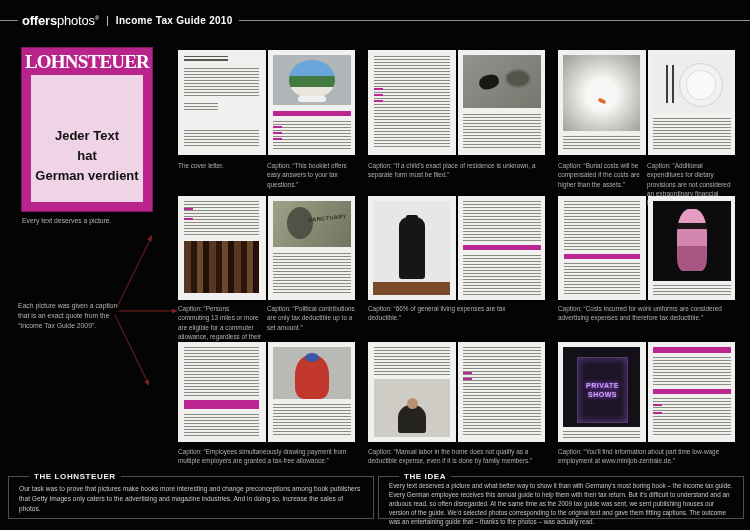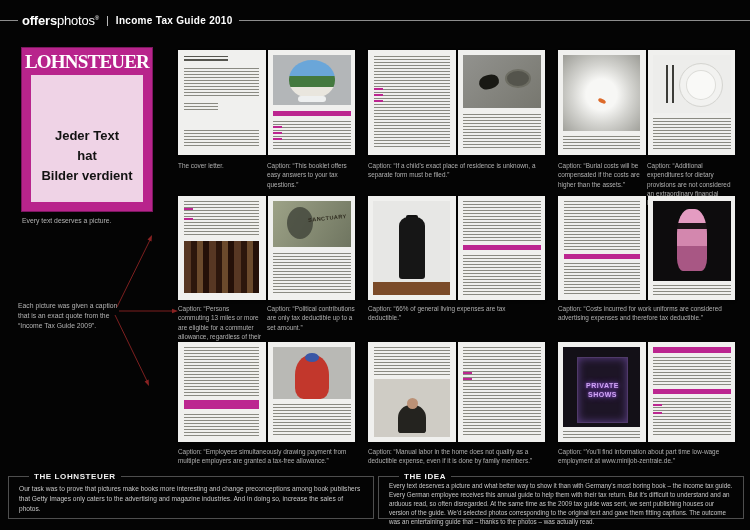--- a/index.html
+++ b/index.html
@@ -97,21 +97,21 @@
   <span class="htitle">Income Tax Guide 2010</span>
   <span class="hline grow"></span>
 </div>
 
 <div class="cover">
   <div class="cover-mast">LOHNSTEUER</div>
   <div class="cover-panel">
     <div class="cover-tag">
       <div>Jeder Text</div>
       <div>hat</div>
-      <div>Bilder verdient</div>
+      <div>German verdient</div>
     </div>
   </div>
 </div>
 
 <div class="note" style="left:22px;top:216px;width:130px;">Every text deserves a picture.</div>
 <div class="note" style="left:18px;top:301px;width:104px;">Each picture was given a caption that is an exact quote from the “Income Tax Guide 2009”.</div>
 
 <svg class="abs" style="left:100px;top:228px" width="84" height="168" viewBox="0 0 84 168">
   <line x1="17" y1="79" x2="50" y2="12" stroke="#8a2222" stroke-width="0.9"></line>
   <path d="M52,7 L47.5,11.5 L51.5,13.5 z" fill="#8a2222"></path>

